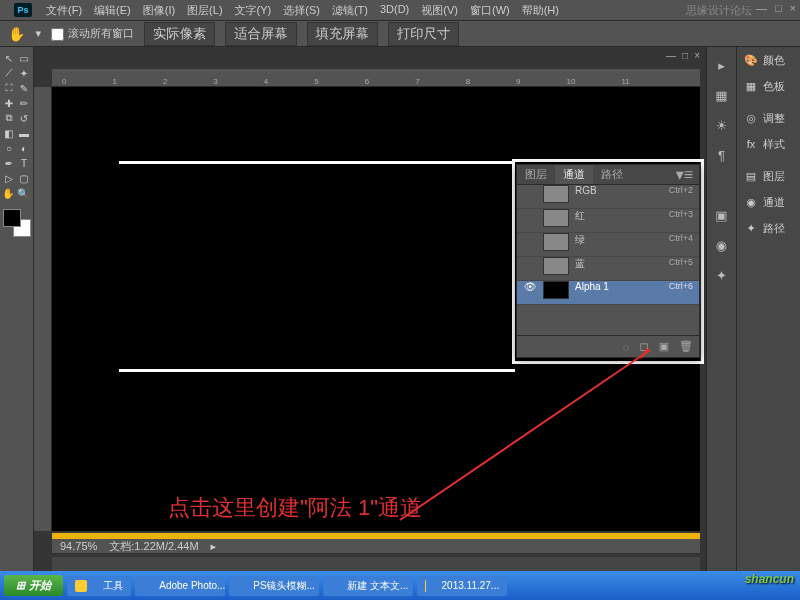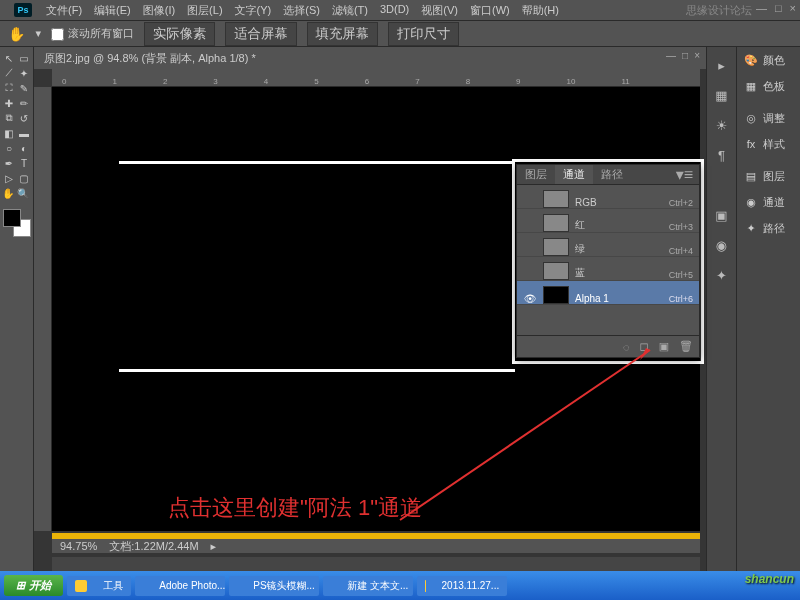--- a/index.html
+++ b/index.html
@@ -46,21 +46,21 @@
 .rp-icon { width: 16px; height: 16px; display: flex; align-items: center; justify-content: center; font-size: 11px; }
 .rp-divider { height: 6px; }
 
 .channels-panel { position: absolute; top: 164px; right: 100px; width: 184px; background: #535353; border: 1px solid #2a2a2a; box-shadow: 0 2px 8px rgba(0,0,0,.5); z-index: 10; }
 .highlight-border { position: absolute; top: 159px; right: 96px; width: 192px; height: 205px; border: 3px solid #fff; z-index: 9; pointer-events: none; }
 .highlight-border::after { content: ''; position: absolute; left: -396px; top: -1px; width: 396px; height: 205px; border-top: 3px solid #fff; border-bottom: 3px solid #fff; }
 .ch-tabs { display: flex; background: #474747; height: 20px; border-bottom: 1px solid #2a2a2a; }
 .ch-tab { padding: 0 8px; font-size: 11px; color: #aaa; display: flex; align-items: center; cursor: pointer; }
 .ch-tab.active { background: #535353; color: #e6e6e6; }
 .ch-menu { margin-left: auto; padding: 0 6px; color: #aaa; }
-.ch-row { display: flex; align-items: flex-end; height: 24px; padding: 0 6px; color: #ccc; font-size: 10px; cursor: pointer; gap: 6px; border-bottom: 1px solid #474747; }
+.ch-row { display: flex; align-items: flex-start; height: 24px; padding: 0 6px; color: #ccc; font-size: 10px; cursor: pointer; gap: 6px; border-bottom: 1px solid #474747; }
 .ch-row.selected { background: #5a7aa8; color: #fff; }
 .ch-vis { width: 14px; text-align: center; font-size: 10px; }
 .ch-thumb { width: 26px; height: 18px; background: #888; border: 1px solid #333; }
 .ch-thumb.dark { background: #000; }
 .ch-name { flex: 1; }
 .ch-shortcut { font-size: 9px; color: #aaa; }
 .ch-row.selected .ch-shortcut { color: #dde; }
 .ch-footer { display: flex; justify-content: flex-end; align-items: center; height: 22px; padding: 0 6px; gap: 10px; border-top: 1px solid #2a2a2a; margin-top: 30px; }
 .ch-fbtn { color: #aaa; font-size: 11px; cursor: pointer; }
 
@@ -157,23 +157,20 @@
           <div class="tool">✋</div>
           <div class="tool">🔍</div>
         </div>
       <div class="swatches">
         <div class="swatch-bg"></div>
         <div class="swatch-fg"></div>
       </div>
     </div>
 
     <div class="doc-area">
-      <div class="doc-tab">
-        <span>原图2.jpg @ 94.8% (背景 副本, Alpha 1/8) *</span>
-      </div>
       <div class="doc-min-controls">
         <span>—</span>
         <span>□</span>
         <span>×</span>
       </div>
       <div class="ruler-h" id="ruler-h">
           <span class="ruler-tick">0</span>
           <span class="ruler-tick">1</span>
           <span class="ruler-tick">2</span>
           <span class="ruler-tick">3</span>

